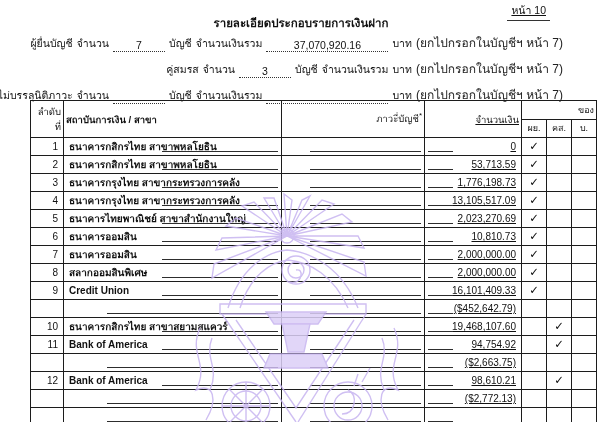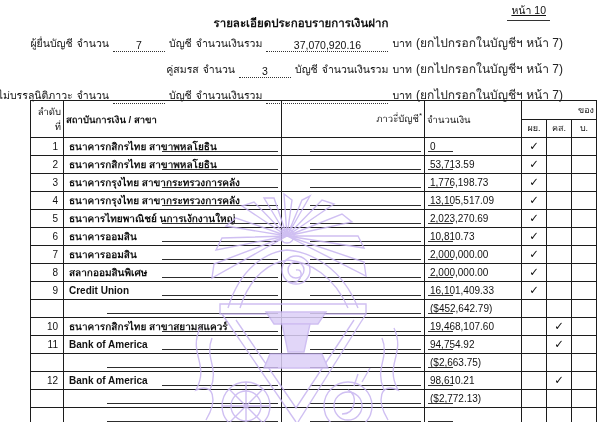--- a/index.html
+++ b/index.html
@@ -20,21 +20,21 @@
   .tbl-wrap{position:absolute;left:30px;top:100px;}
   table{border-collapse:collapse;table-layout:fixed;width:567px;}
   th,td{border:1px solid #1c1c1c;font-weight:normal;overflow:hidden;
         white-space:nowrap;position:relative;}
   table{border:1.5px solid #111;}
   th{font-size:9.5px;text-align:right;padding:1px 2px;}
   td{height:17px;font-size:10px;padding:0 5px;}
   .c-no{width:28px;text-align:right;}
   .c-inst{width:213px;text-align:left;font-weight:bold;}
   .c-acct{width:138px;}
-  .c-amt{width:92px;text-align:left;}
+  .c-amt{width:92px;text-align:right;text-decoration:underline;}
   .c-o1{width:31px;text-align:center;}
   .c-o2{width:26px;text-align:center;}
   .c-o3{width:27px;text-align:center;}
   th.h-main{height:34px;}
   th.h-sub{height:15px;font-size:9px;}
   .check{font-size:11.5px;font-weight:600;line-height:1;}
   .fl{position:absolute;height:1px;background:#2d2d2d;bottom:3px;}
   .fl-inst{left:45%;right:3px;}
   .fl-acct{left:20%;right:3px;}
   .fl-amt{left:3px;width:26%;}
@@ -148,21 +148,21 @@
             <td class="c-acct">
               <i class="fl fl-acct"></i>
             </td>
             <td class="c-amt"><span>13,105,517.09</span><i class="fl fl-amt"></i></td>
             <td class="c-o1"><span class="check">✓</span></td>
             <td class="c-o2"></td>
             <td class="c-o3"></td>
           </tr>
           <tr>
             <td class="c-no"><span>5</span></td>
-            <td class="c-inst"><span>ธนาคารไทยพาณิชย์ นการเงักงานใหญ่</span><i class="fl fl-inst"></i></td>
+            <td class="c-inst"><span>ธนาคารไทยพาณิชย์ สาขาสำนักงานใหญ่</span><i class="fl fl-inst"></i></td>
             <td class="c-acct">
               <i class="fl fl-acct"></i>
             </td>
             <td class="c-amt"><span>2,023,270.69</span><i class="fl fl-amt"></i></td>
             <td class="c-o1"><span class="check">✓</span></td>
             <td class="c-o2"></td>
             <td class="c-o3"></td>
           </tr>
           <tr>
             <td class="c-no"><span>6</span></td>

